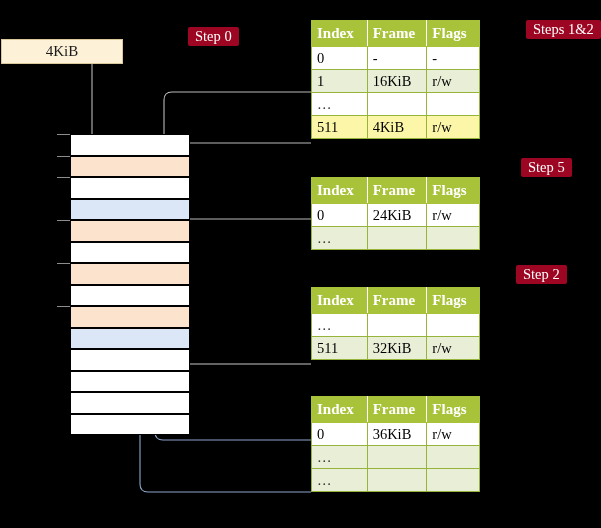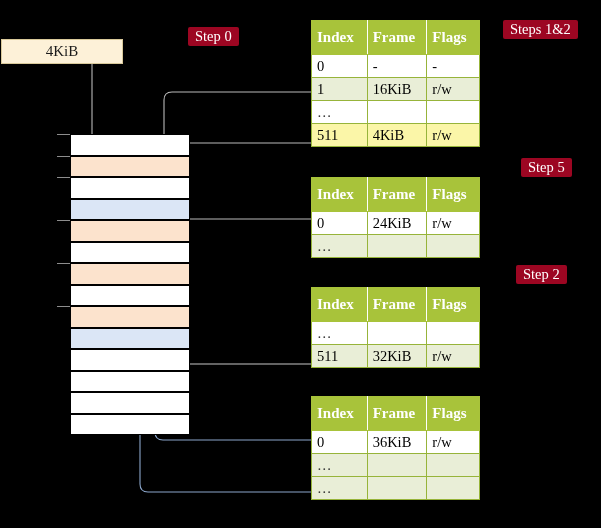--- a/index.html
+++ b/index.html
@@ -67,21 +67,21 @@
     white-space:nowrap;
     vertical-align:middle;
   }
   .ptable thead th{
     background:#a8c33a;
     color:#ffffff;
     font-weight:bold;
     border-color:#a8c33a;
     border-right:1px solid #ffffff;
     font-size:15px;
-    height:34px;
+    height:26px;
   }
   .ptable thead th:last-child{border-right:1px solid #a8c33a;font-family:Liberation Serif, serif;}
   .ptable tbody tr.alt td{background:#e9eed7;}
   .ptable tbody tr.plain td{background:#ffffff;}
   .ptable td.hl{background:#fbf6a8 !important;}
   .c-index{width:56px;}
   .c-frame{width:60px;}
   .c-flags{width:53px;}
   .ellipsis{letter-spacing:1px;color:#333;}
 </style>
@@ -156,21 +156,21 @@
   <div class="tick" style="top:134px;"></div>
   <div class="tick" style="top:155.5px;"></div>
   <div class="tick" style="top:177px;"></div>
   <div class="tick" style="top:220px;"></div>
   <div class="tick" style="top:263px;"></div>
   <div class="tick" style="top:306px;"></div>
 
   <div class="badge" style="left:188px;top:27px;">
     <span>Step 0</span>
   </div>
-  <div class="badge" style="left:503px;top:20px;">
+  <div class="badge" style="left:526px;top:20px;">
     <span>Steps 1&amp;2</span>
   </div>
   <div class="badge" style="left:521px;top:158px;">
     <span>Step 5</span>
   </div>
   <div class="badge" style="left:516px;top:265px;">
     <span>Step 2</span>
   </div>
 
   <table class="ptable" style="left:311px;top:20px;width:169px;">

